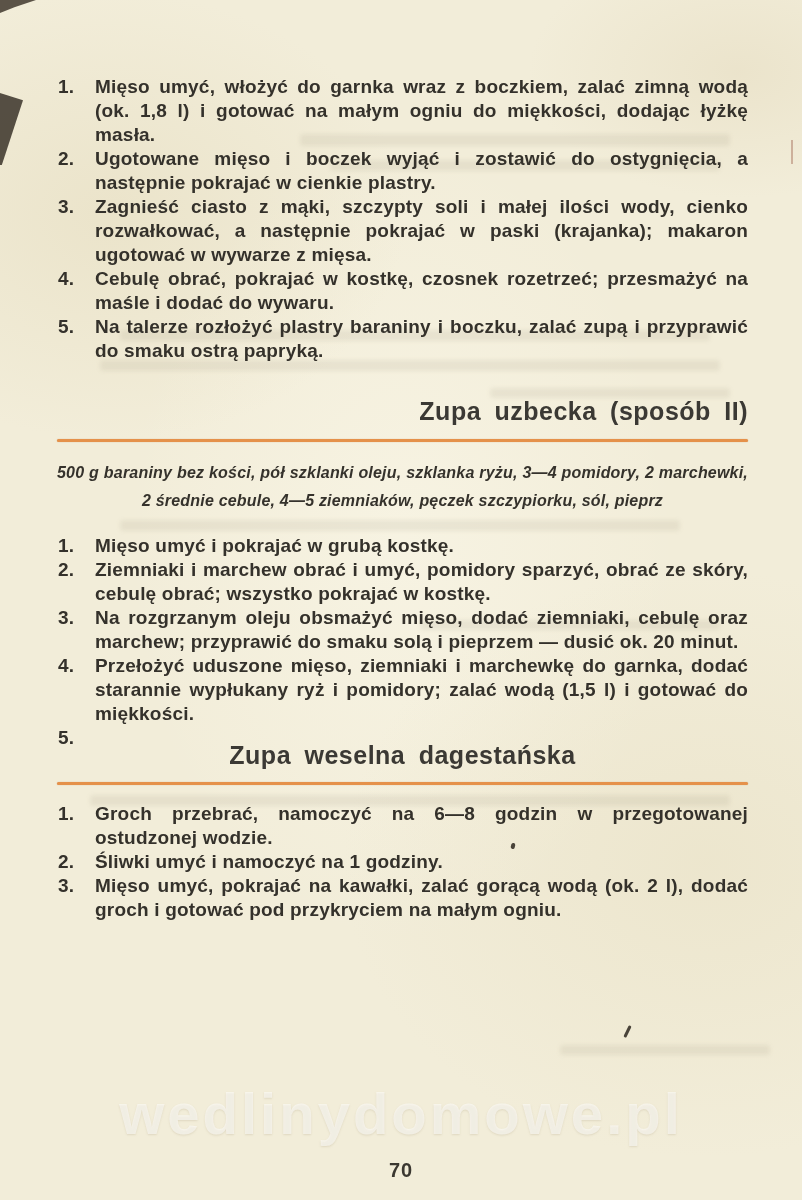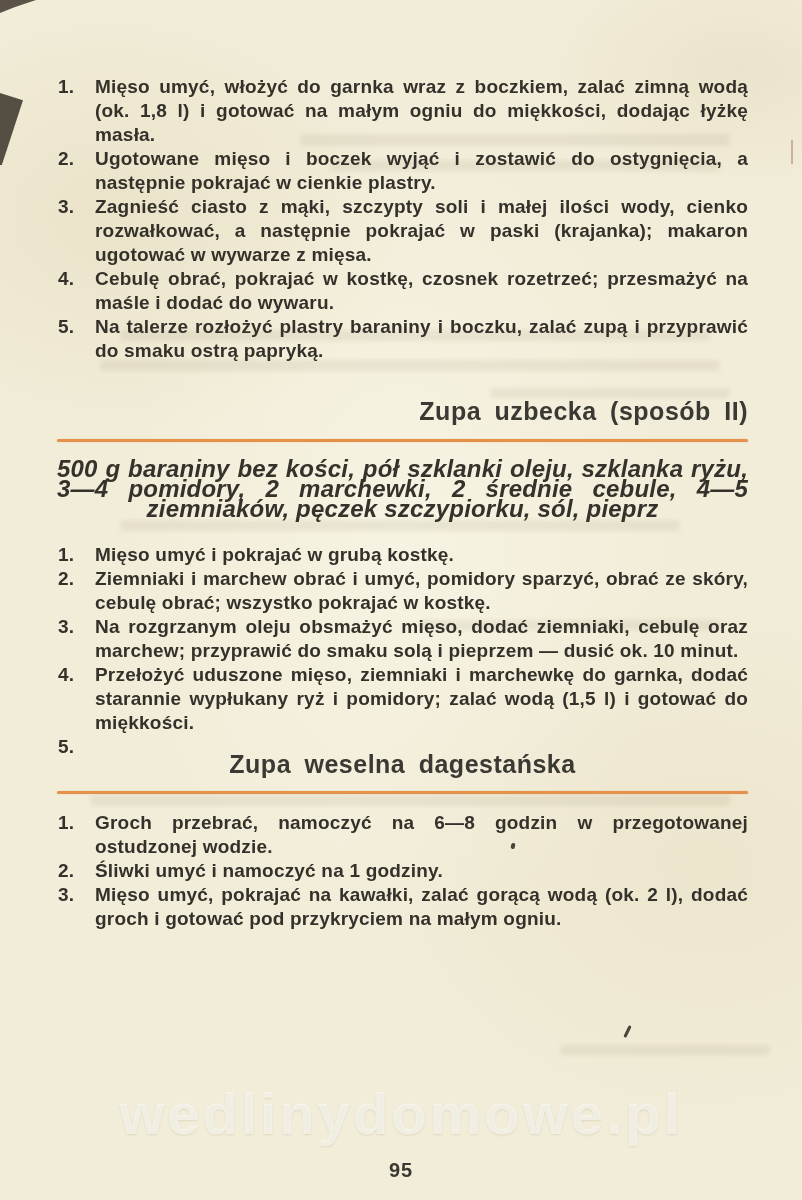--- a/index.html
+++ b/index.html
@@ -42,22 +42,22 @@
   }
   .title-1{margin-top:34px;text-align:right;}
   .title-2{margin-top:15px;}
   .rule{height:3px;background:#e5914a;border-radius:2px;box-shadow:0 0 1px rgba(190,110,50,.5);}
   .rule-1{margin-top:14px;}
   .rule-2{margin-top:13px;}
   .ingredients{
     margin-top:17px;
     font-style:italic;
     font-weight:700;
-    font-size:24px;
-    line-height:20px;
+    font-size:16px;
+    line-height:28px;
     letter-spacing:.2px;
     text-align:justify;
     text-align-last:center;
     color:#35322c;
   }
   .steps-b{margin-top:19px;}
   .steps-c{margin-top:17px;}
   .watermark{
     position:absolute;
     left:0;right:0;top:1080px;
@@ -156,21 +156,21 @@
       <div class="step">
         <span class="num">1.</span>
         <span>Mięso umyć i pokrajać w grubą kostkę.</span>
       </div>
       <div class="step">
         <span class="num">2.</span>
         <span>Ziemniaki i marchew obrać i umyć, pomidory sparzyć, obrać ze skóry, cebulę obrać; wszystko pokrajać w kostkę.</span>
       </div>
       <div class="step">
         <span class="num">3.</span>
-        <span>Na rozgrzanym oleju obsmażyć mięso, dodać ziemniaki, cebulę oraz marchew; przyprawić do smaku solą i pieprzem — dusić ok. 10 minut.</span>
+        <span>Na rozgrzanym oleju obsmażyć mięso, dodać ziemniaki, cebulę oraz marchew; przyprawić do smaku solą i pieprzem — dusić ok. 20 minut.</span>
       </div>
       <div class="step">
         <span class="num">4.</span>
         <span>Przełożyć uduszone mięso, ziemniaki i marchewkę do garnka, dodać starannie wypłukany ryż i pomidory; zalać wodą (1,5 l) i gotować do miękkości.</span>
       </div>
       <div class="step">
         <span class="num">5.</span>
       </div>
     </div>
 
@@ -188,15 +188,15 @@
       </div>
       <div class="step">
         <span class="num">3.</span>
         <span>Mięso umyć, pokrajać na kawałki, zalać gorącą wodą (ok. 2 l), dodać groch i gotować pod przykryciem na małym ogniu.</span>
       </div>
     </div>
 
   </div>
 
   <div class="watermark">wedlinydomowe.pl</div>
-  <div class="page-number">95</div>
+  <div class="page-number">70</div>
 
 </div>
 
 </body></html>

